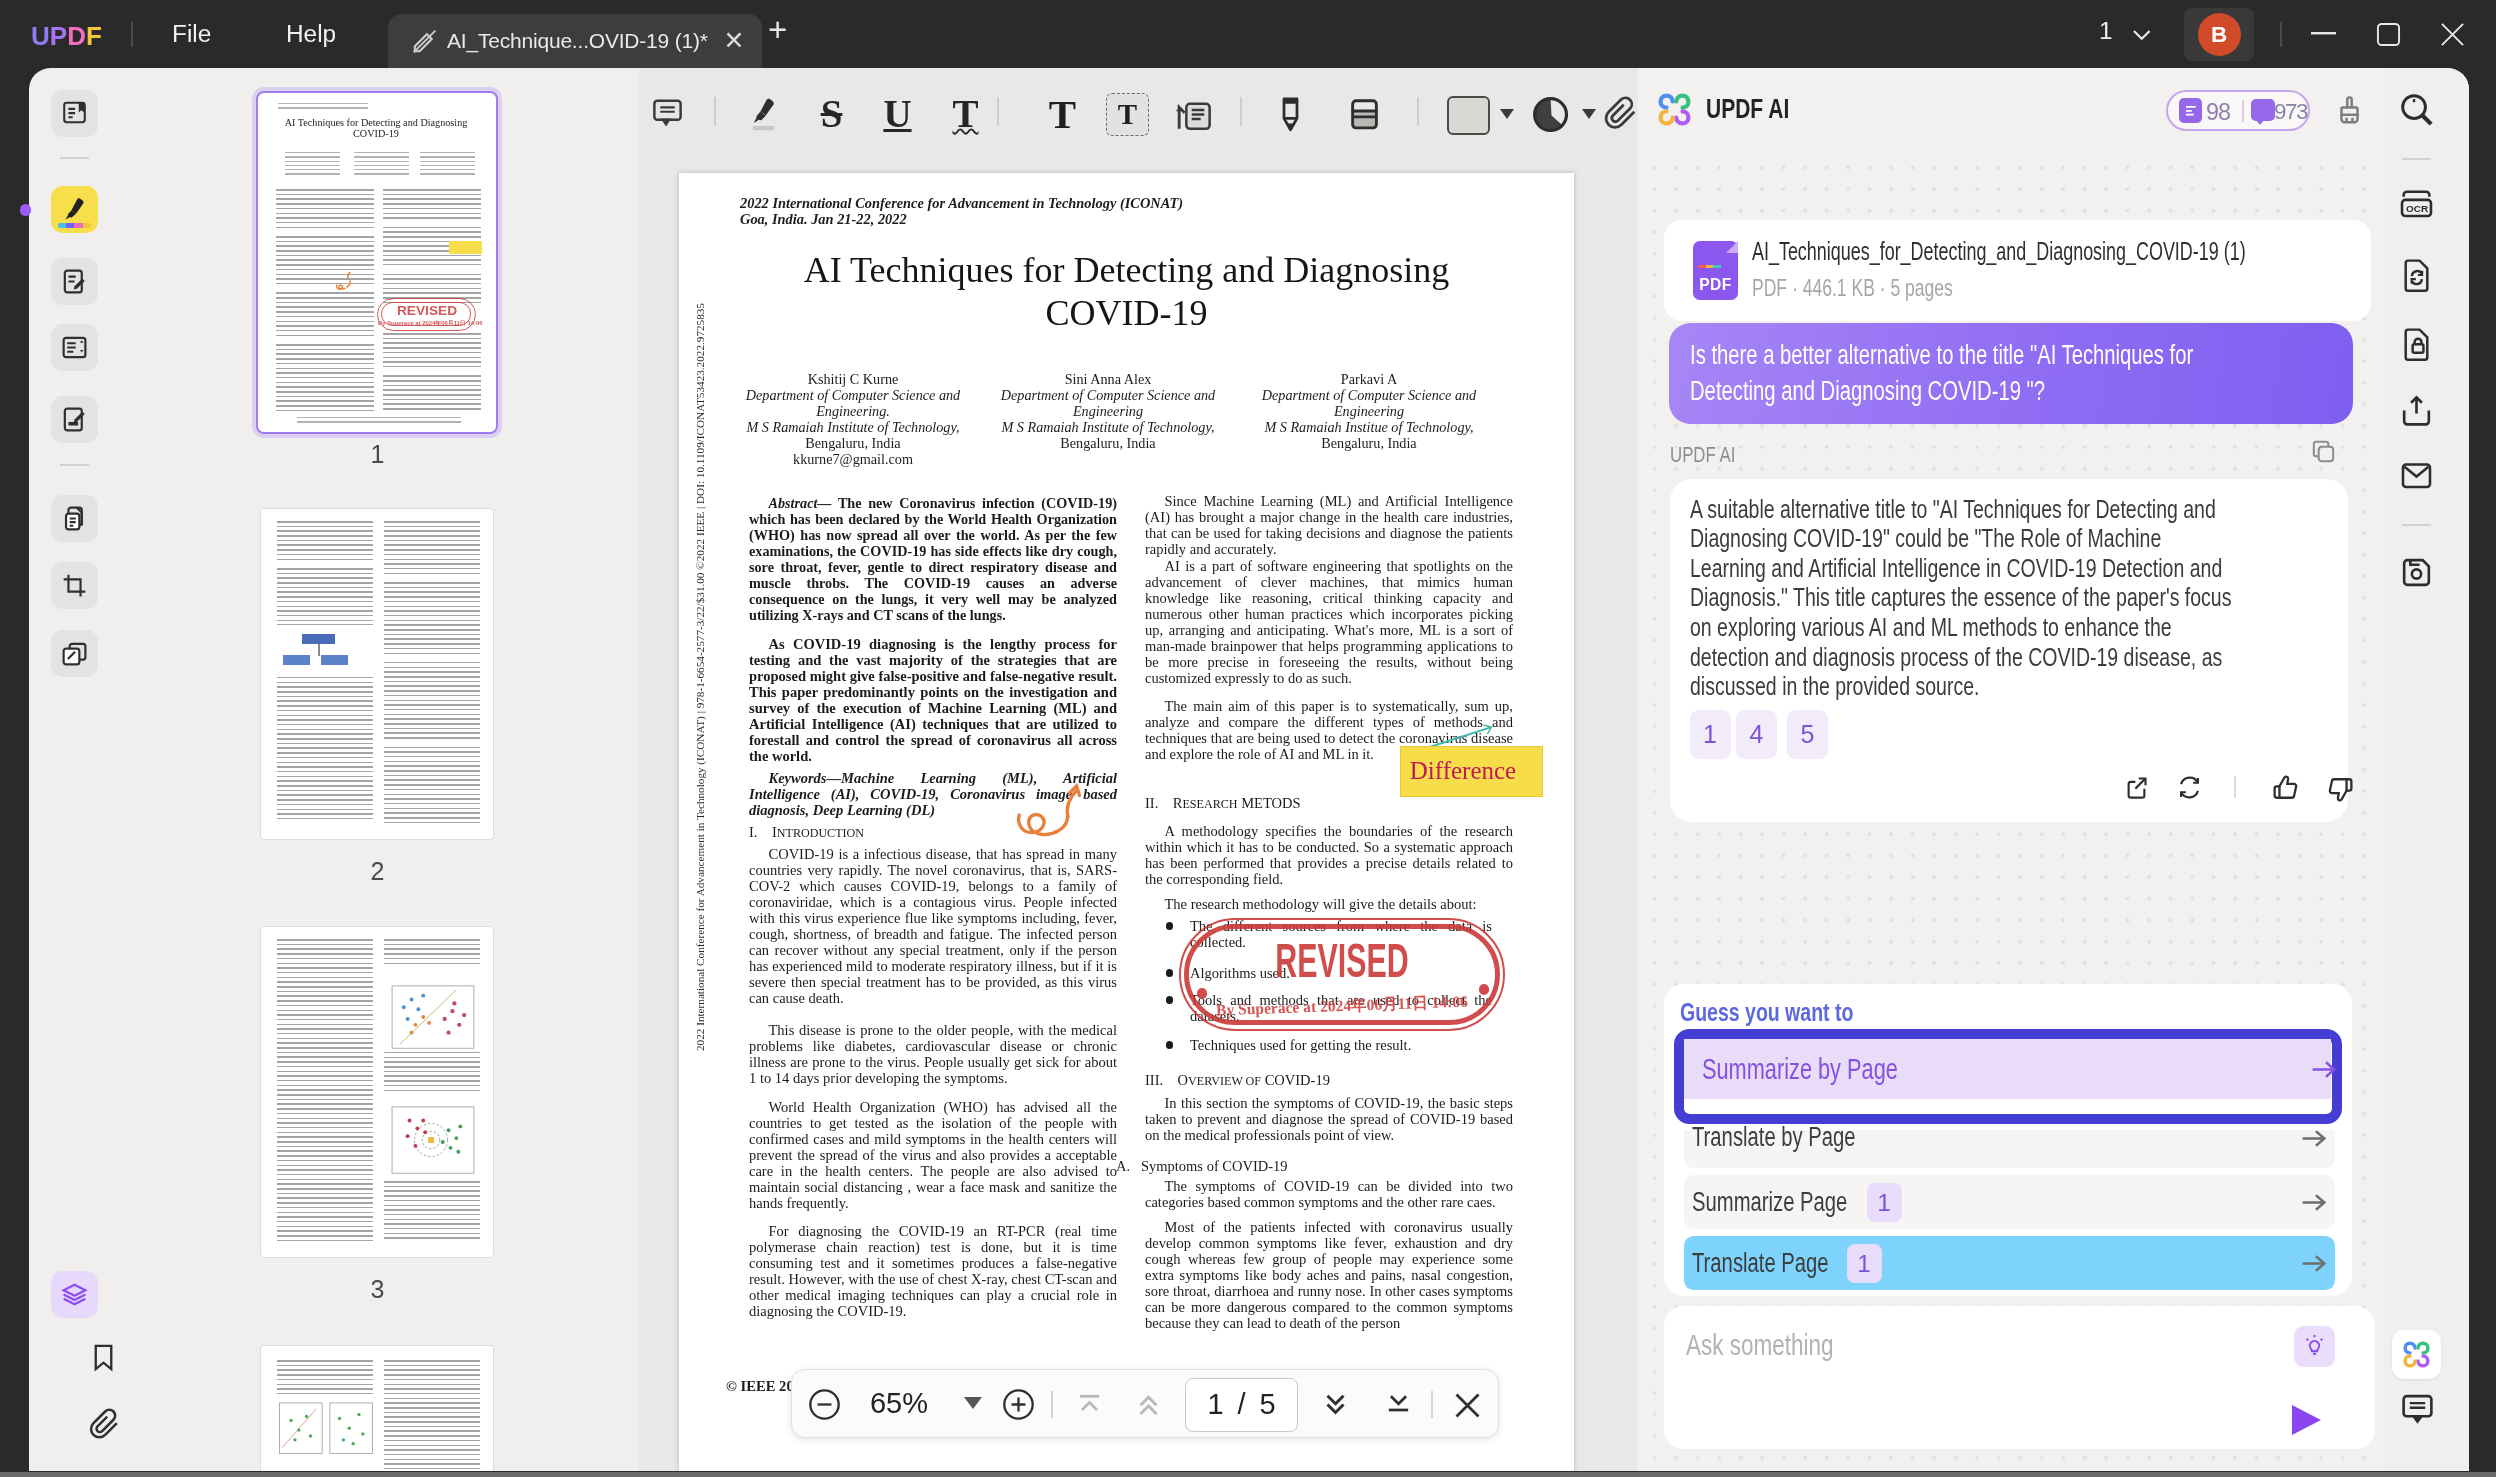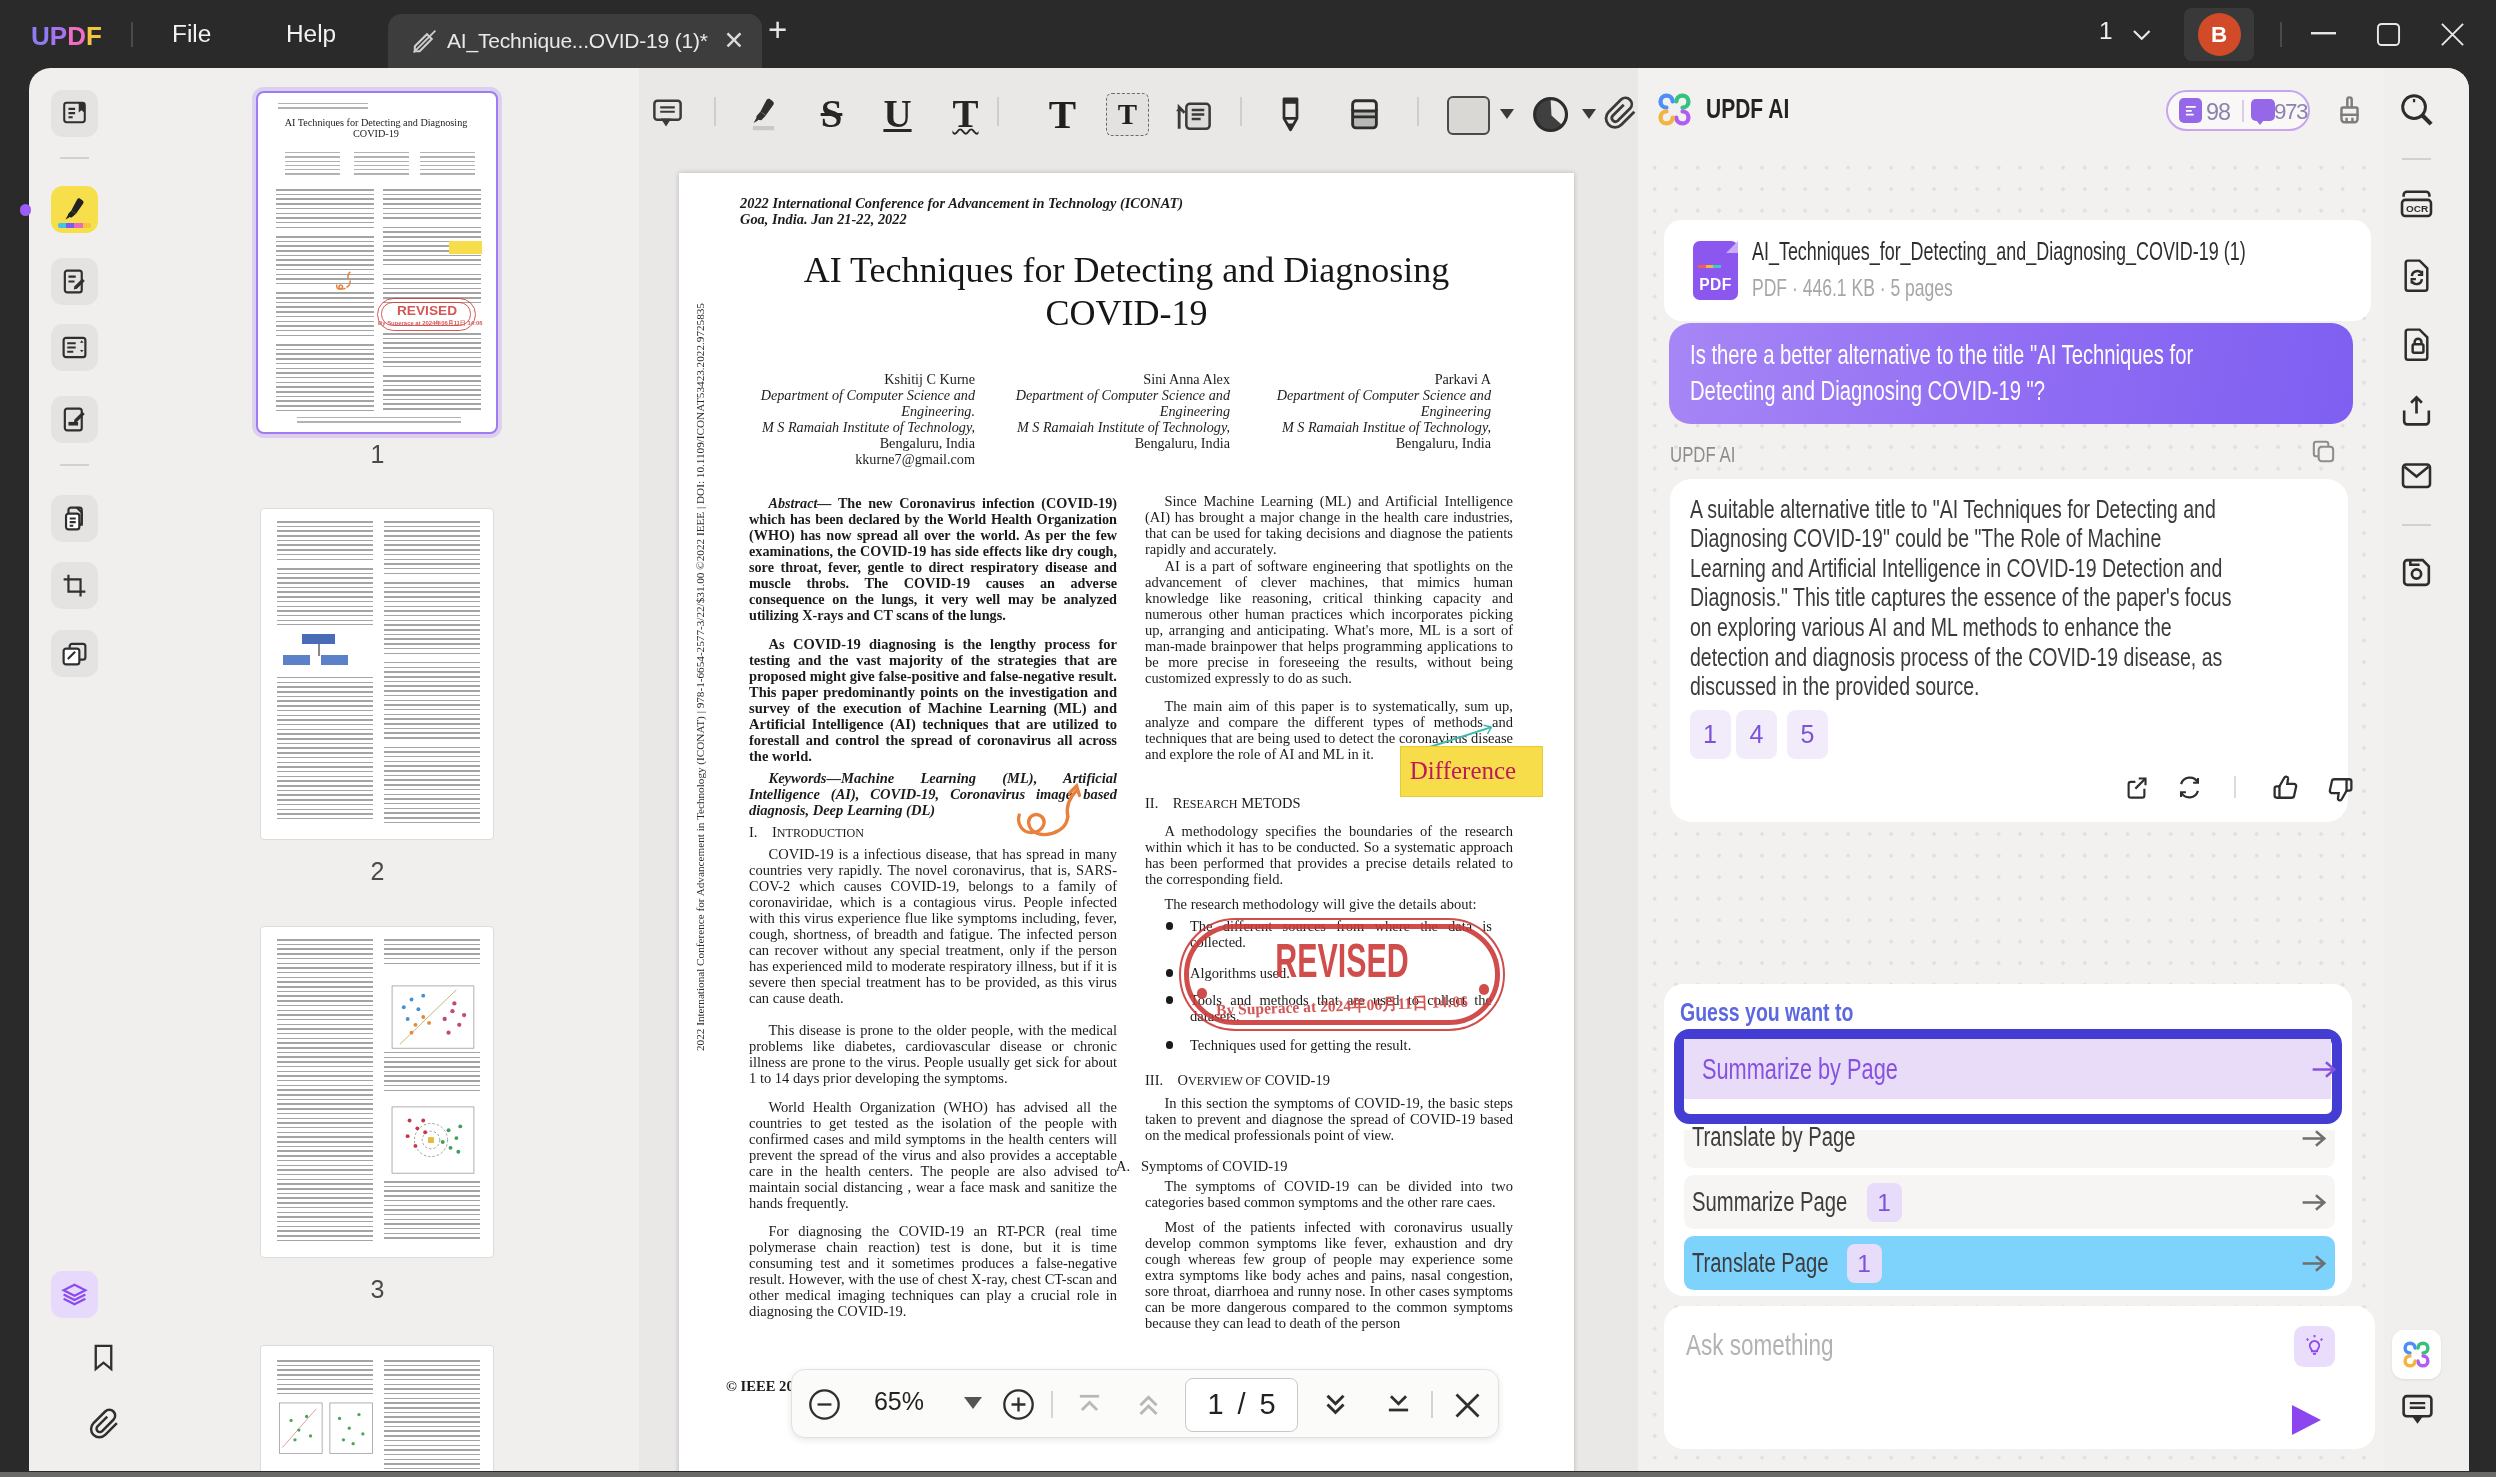--- a/index.html
+++ b/index.html
@@ -36,21 +36,21 @@
   
   .railbox { position:absolute; left:22.4px; width:47px; height:47px; background:#e4e3e1; border-radius:11.7px; }
   .railsep { position:absolute; left:31px; width:29px; height:2px; background:#d2d1cf; }
 
   
   .thumb { position:absolute; background:#fff; }
   .tlabel { position:absolute; width:59px; text-align:center; font-size:25px; color:#4a4a4a; }
 
   
   #page { position:absolute; left:650px; top:105px; width:895px; height:1348px; background:#fff; box-shadow:0 0 4.9px rgba(0,0,0,.22); font-family:"Liberation Serif", serif; }
-  #page .auth { text-align:right; font-size:14.2px; line-height:16px; color:#1c1c1c; }
+  #page .auth { text-align:center; font-size:14.2px; line-height:16px; color:#1c1c1c; }
   #page .col { font-size:14.5px; line-height:16px; color:#1b1b1b; text-align:justify; }
   #page .col p.ind { text-indent:19.5px; }
   .blt { display:inline-block; width:7.8px; height:7.8px; border-radius:50%; background:#1b1b1b; margin-right:16.6px; margin-left:-24.4px; vertical-align:1px; }
 
   
   .mlines { position:absolute; background-image:repeating-linear-gradient(180deg,#9a9a9a 0 1.5px,transparent 1.5px 4.7px); opacity:.9; }
   .mlines2 { position:absolute; background-image:repeating-linear-gradient(180deg,#a5a5a5 0 1.3px,transparent 1.3px 4.3px); opacity:.85; }
 
   
   #btoolbar { position:absolute; left:762px; top:1301px; width:708px; height:69px; background:#fbfbfa; border:1px solid #e2e1df; border-radius:13.7px; box-shadow:0 2px 7.8px rgba(0,0,0,.10); }
@@ -434,21 +434,21 @@
       <div class="abs" style="right:15.6px;top:66px;width:10.7px;height:10.7px;border-radius:50%;background:#cb3a39"></div>
       <div class="abs" style="left:0;top:78px;width:326px;text-align:center;font-size:16px;font-weight:bold;color:#d04543;transform:rotate(-2deg) scaleX(.97);white-space:nowrap">By Superace at 2024年06月11日 14:06</div>
     </div>
   </div>
 
   <div id="btoolbar">
     <svg class="abs" style="left:13.7px;top:15.6px" width="37" height="37" viewBox="0 0 24 24" fill="none" stroke="#2f2f2f" stroke-width="1.5">
         <circle cx="12" cy="12" r="9.2"></circle>
         <path d="M7.5 12h9"></path>
       </svg>
-    <div class="abs" style="left:68px;top:16.6px;width:78px;text-align:center;font-size:25px;color:#222">65%</div>
+    <div class="abs" style="left:68px;top:16.6px;width:78px;text-align:center;font-size:29px;color:#222">65%</div>
     <div class="abs" style="left:172px;top:27px;width:0;height:0;border-left:9.8px solid transparent;border-right:9.8px solid transparent;border-top:12.7px solid #555"></div>
     <svg class="abs" style="left:208px;top:15.6px" width="37" height="37" viewBox="0 0 24 24" fill="none" stroke="#2f2f2f" stroke-width="1.5">
         <circle cx="12" cy="12" r="9.2"></circle>
         <path d="M7.5 12h9M12 7.5v9"></path>
       </svg>
     <div class="abs" style="left:259px;top:20.5px;width:2px;height:27px;background:#d5d4d2"></div>
     <svg class="abs" style="left:280px;top:17.6px" width="35" height="33" viewBox="0 0 24 24" fill="none" stroke="#b9b8b6" stroke-width="2">
         <path d="M5 6h14"></path>
         <path d="M6.5 16 12 10.5 17.5 16"></path>
       </svg>

